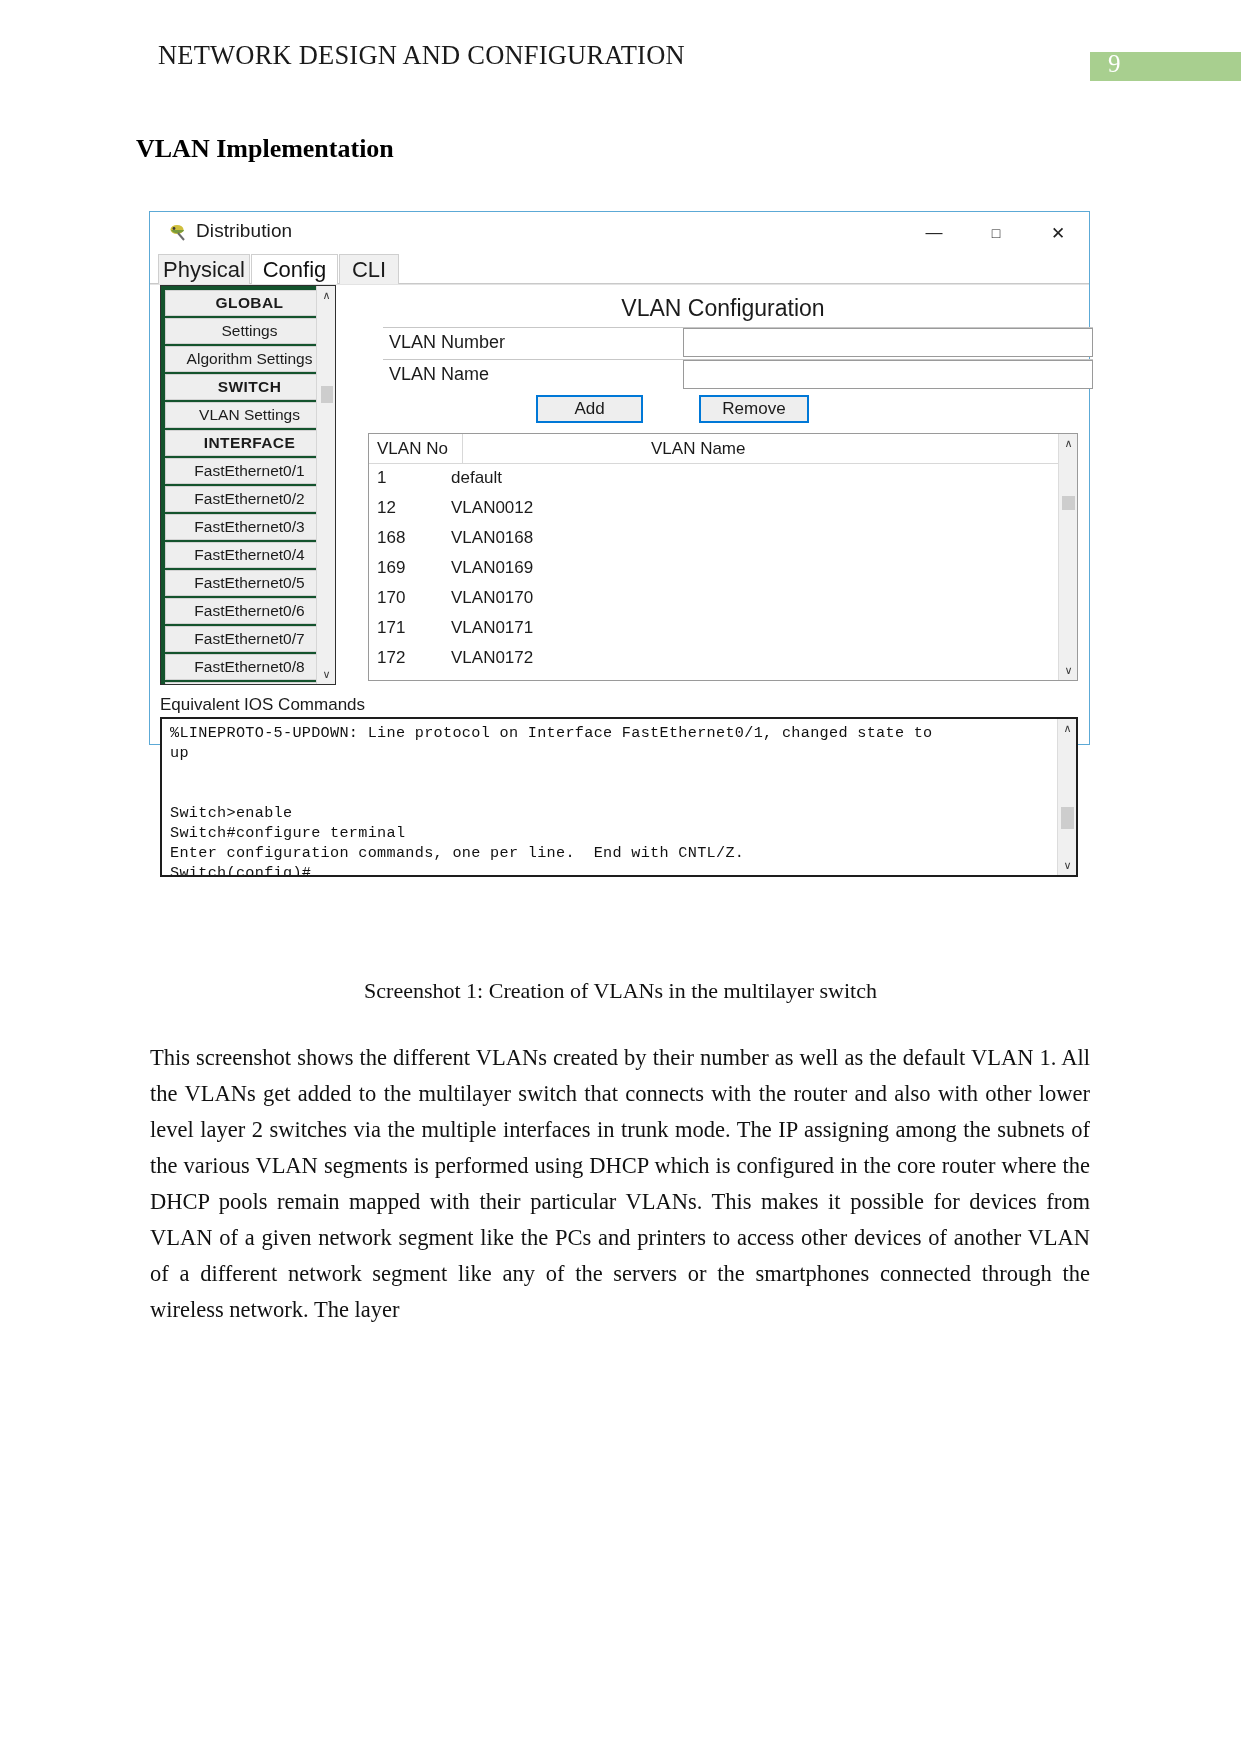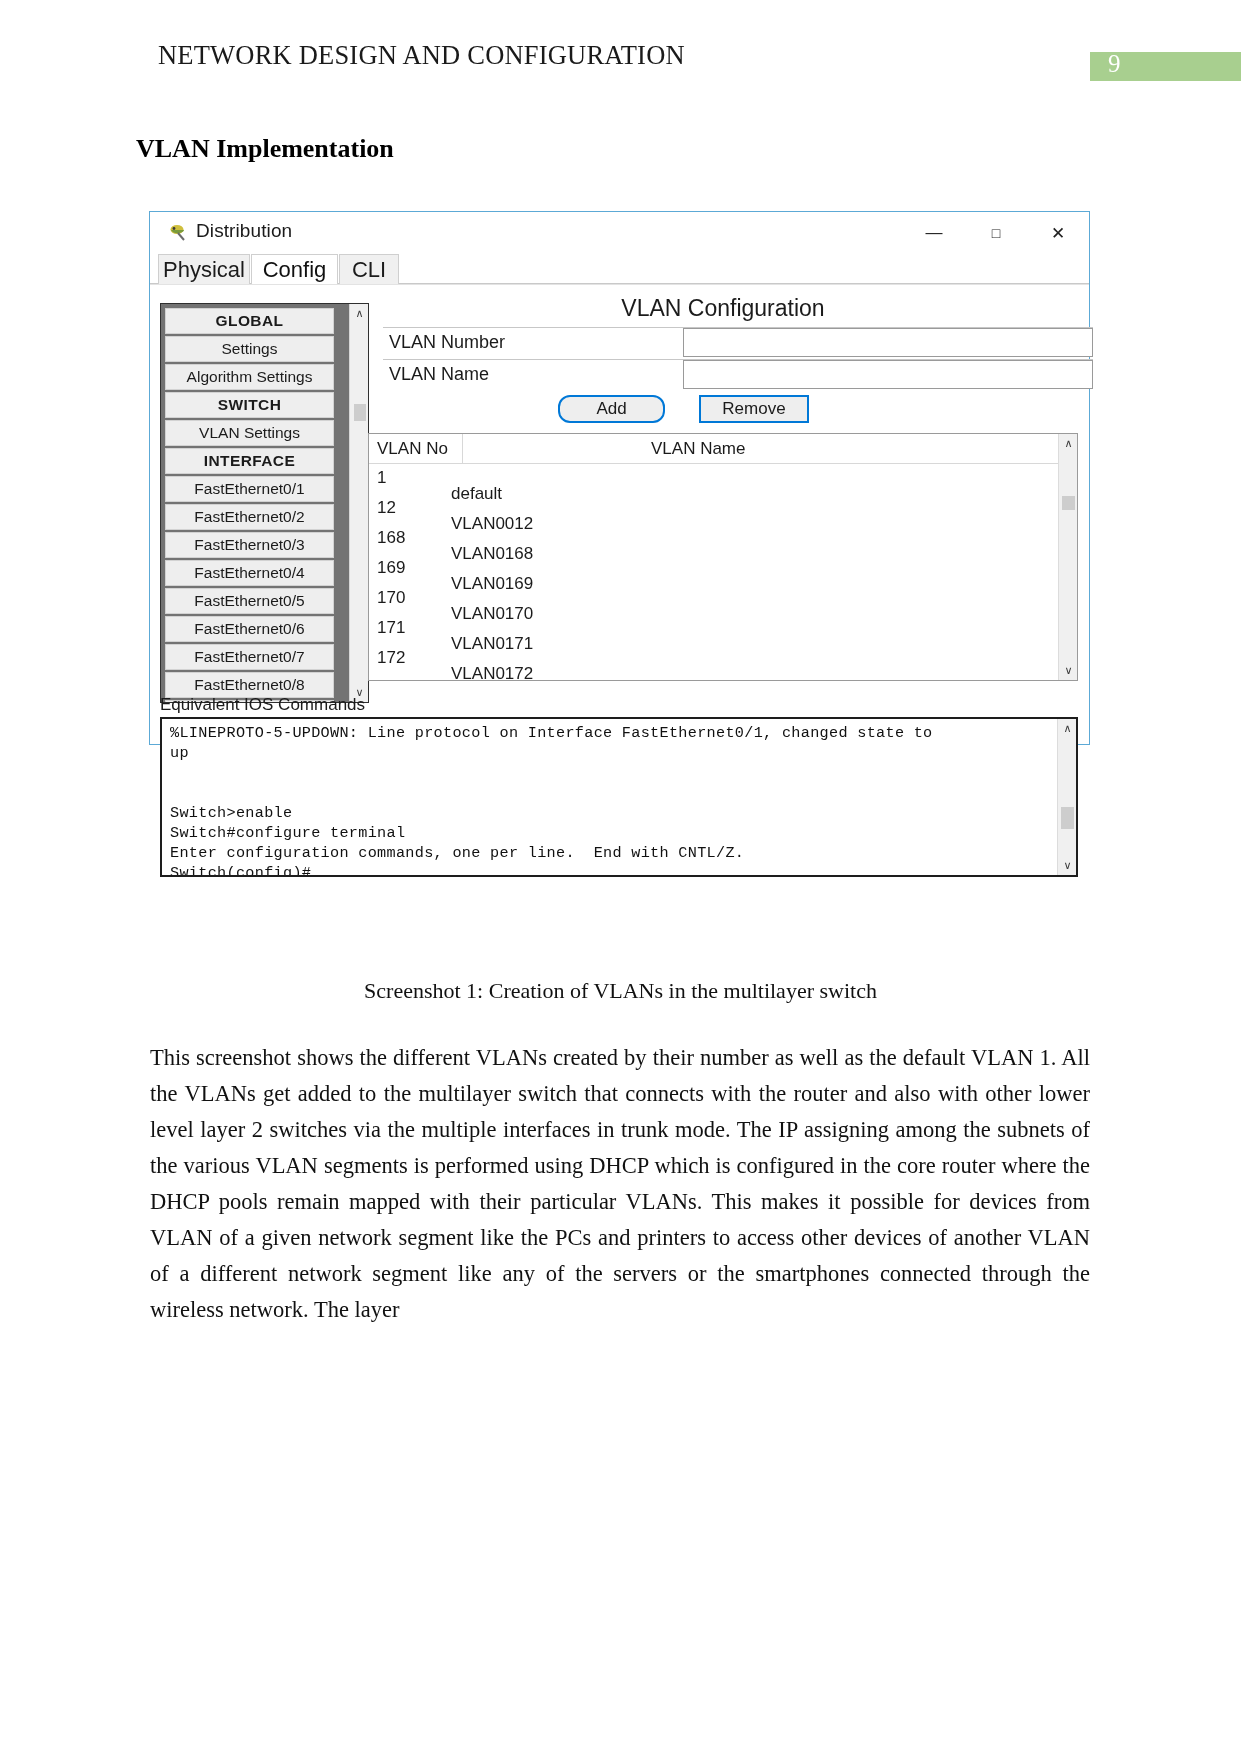--- a/index.html
+++ b/index.html
@@ -114,24 +114,24 @@
   
   .win-body {
     position:absolute; left:0; top:72px;
     width:939px; height:460px;
     background:#ffffff;
     border-top:1px solid #e3e3e3;
   }
 
   
   .sidebar-wrap {
-    position:absolute; left:10px; top:18px;
-    width:209px; height:400px;
+    position:absolute; left:10px; top:0;
+    width:176px; height:400px;
     border:1px solid #2f2f2f;
-    background:#737373;
+    background:#14532d;
     overflow:hidden;
   }
   .sidebar-list {
     position:absolute; left:0; top:0;
     width:177px;
     padding:4px 4px 0 4px;
   }
   .side-item {
     height:26px;
     margin-bottom:2px;
@@ -201,21 +201,21 @@
   .pt-btn {
     position:absolute; top:0;
     height:28px;
     background:#eeeeee;
     border:2px solid #0078d7;
     display:flex; align-items:center; justify-content:center;
     font-family:"Liberation Sans", sans-serif;
     font-size:17px;
     color:#1b1b1b;
   }
-  .pt-btn.add    { left:190px; width:107px;border-radius:12px; }
+  .pt-btn.add    { left:168px; width:107px; }
   .pt-btn.remove { left:331px; width:110px; }
 
   .vlan-table {
     position:absolute; left:0; top:146px;
     width:710px; height:248px;
     border:1px solid #9a9a9a;
     background:#ffffff;
     overflow:hidden;
   }
   .vt-header {
@@ -240,21 +240,21 @@
     position:relative; height:30px;
   }
   .vt-no {
     position:absolute; left:8px; top:4px;
     font-family:"Liberation Sans", sans-serif;
     font-size:17px; color:#1b1b1b;
   }
   .vt-name {
     position:absolute; left:82px; top:4px;
     font-family:"Liberation Sans", sans-serif;
-    font-size:17px; color:#1b1b1b;margin-top:16px;
+    font-size:17px; color:#1b1b1b;
   }
   .vt-scroll {
     position:absolute; right:0; top:0;
     width:19px; height:246px;
     background:#f0f0f0;
     border-left:1px solid #dcdcdc;
   }
   .vt-thumb {
     position:absolute; left:3px; top:62px;
     width:13px; height:14px;

